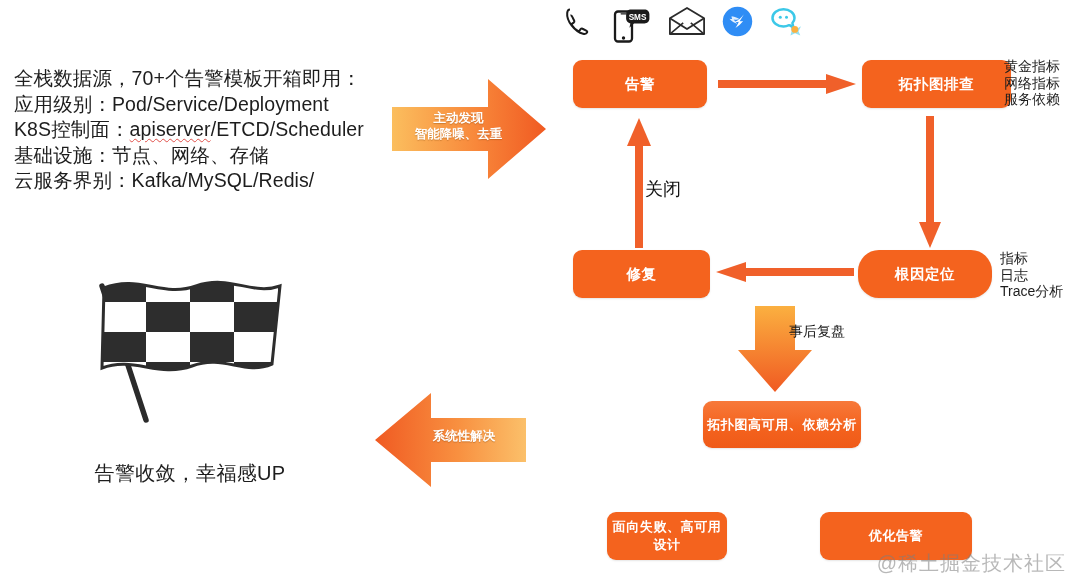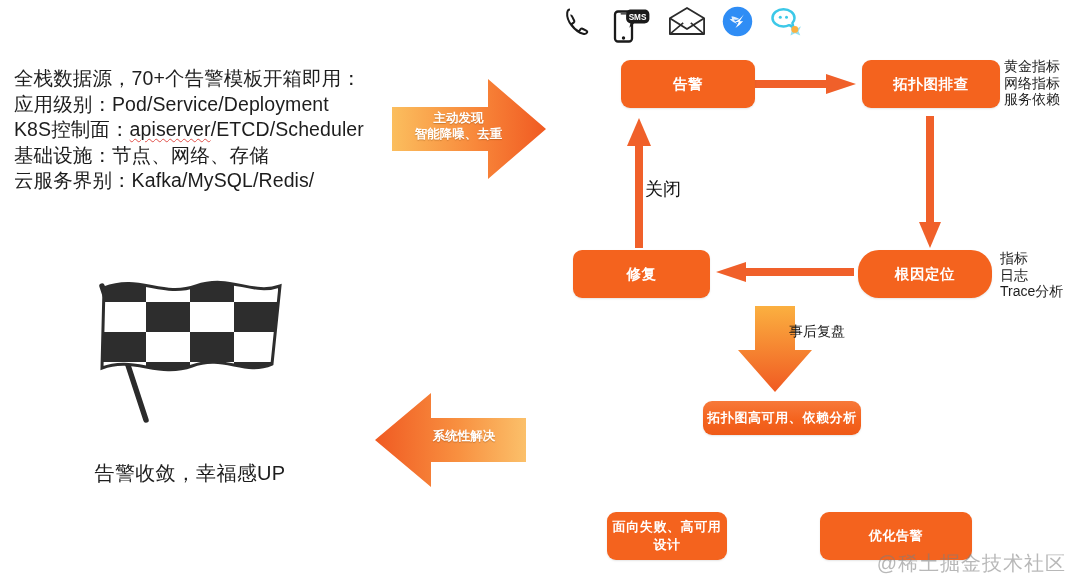--- a/index.html
+++ b/index.html
@@ -55,25 +55,25 @@
     border-radius:9px;
     color:#ffffff;
     display:flex;align-items:center;justify-content:center;
     font-size:14.5px;font-weight:bold;
     letter-spacing:.6px;
     box-shadow:0 1px 2px rgba(0,0,0,.10);
     text-align:center;
   }
   .box.grad{background:linear-gradient(180deg,#f7793a 0%,#f4631e 55%,#ef5a18 100%);}
 
-  #box-alert      {left:573px;top:60px; width:134px;height:48px;margin-left:48px;}
-  #box-topo       {left:862px;top:60px; width:138px;height:48px;}
+  #box-alert      {left:573px;top:60px; width:134px;height:48px;}
+  #box-topo       {left:862px;top:60px; width:149px;height:48px;}
   #box-repair     {left:573px;top:250px;width:137px;height:48px;}
   #box-rootcause  {left:858px;top:250px;width:134px;height:48px;border-radius:21px;}
-  #box-topo-ha    {left:703px;top:401px;width:158px;height:34px;font-size:13px;}
+  #box-topo-ha    {left:703px;top:401px;width:158px;height:47px;font-size:13px;}
   #box-design     {left:607px;top:512px;width:120px;height:48px;font-size:13px;}
   #box-optimize   {left:820px;top:512px;width:152px;height:48px;font-size:13px;}
 
   
   .anno{
     position:absolute;color:#1d1d1d;
     font-size:14px;line-height:16.5px;
     font-family:"Liberation Sans","DejaVu Sans",sans-serif;
   }
   #anno-topo{left:1004px;top:58px;}

